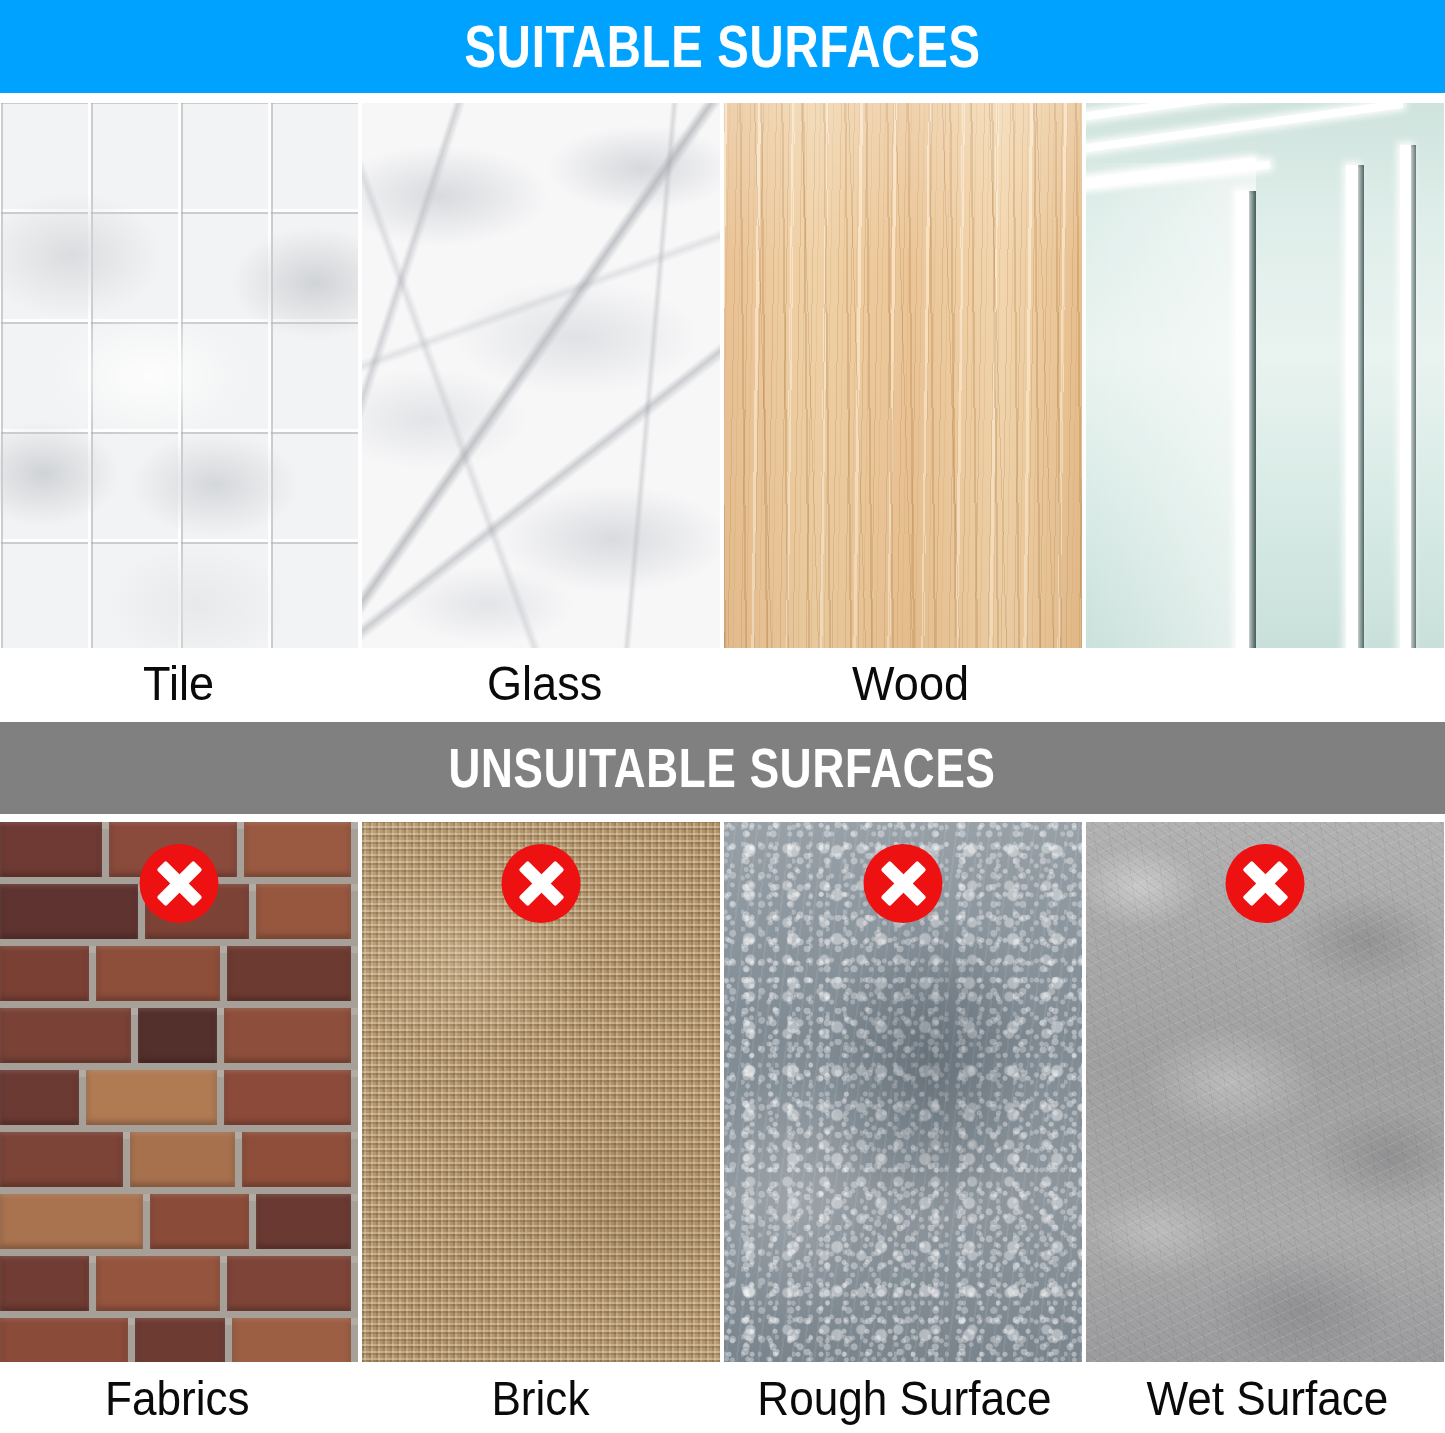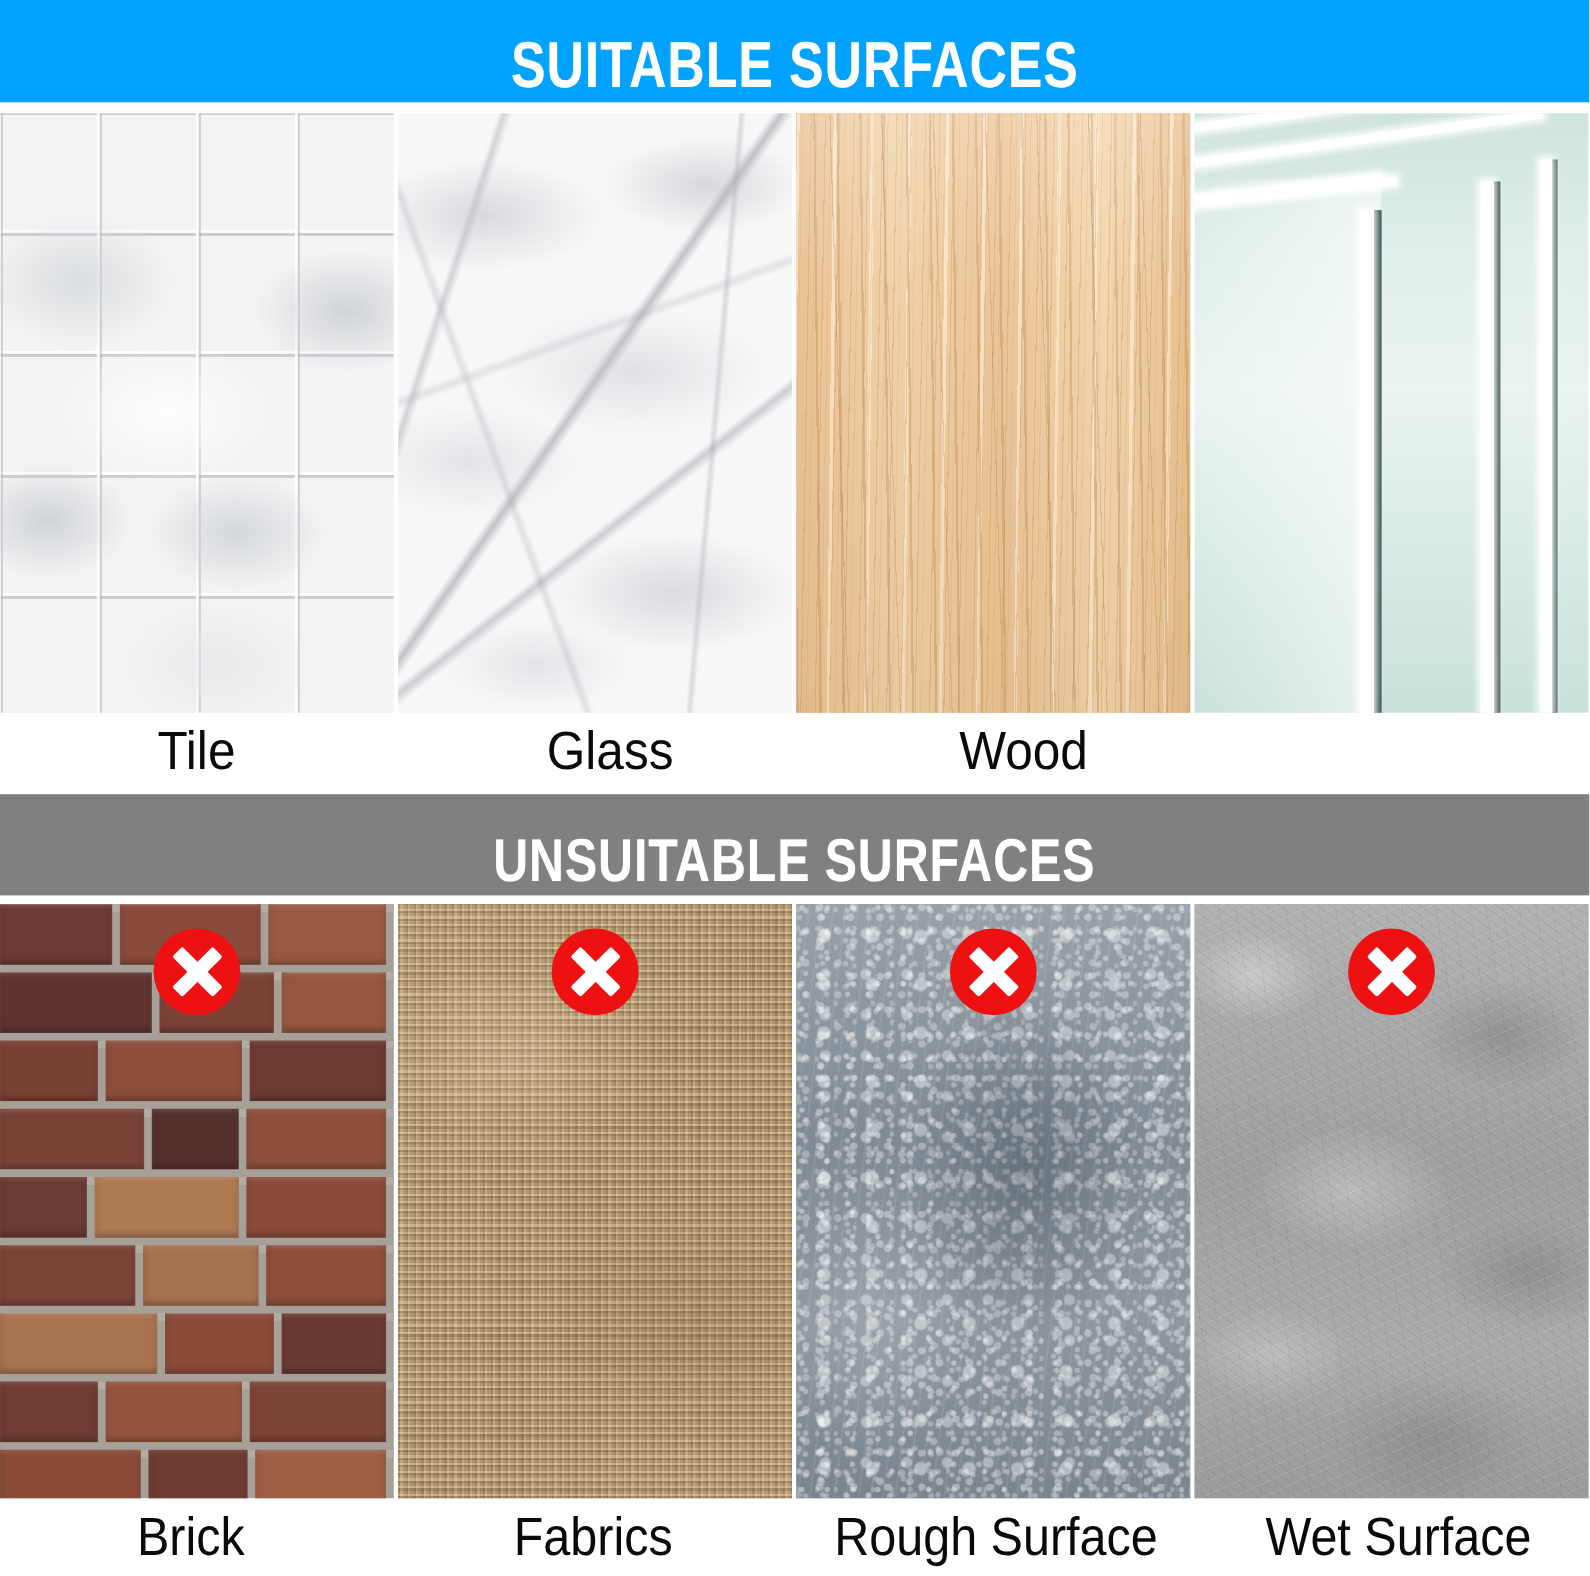--- a/index.html
+++ b/index.html
@@ -7,21 +7,21 @@
     width:1445px;height:1433px;
     background:#ffffff;
     font-family:"Liberation Sans", sans-serif;
     overflow:hidden;
   }
   .sheet{position:relative;width:1445px;height:1433px;background:#fff;}
 
   
   .banner{
     position:absolute;left:0;width:1445px;
-    display:flex;align-items:flex-end;justify-content:center;
+    display:flex;align-items:center;justify-content:center;
     color:#ffffff;
     font-weight:bold;
     font-family:"Liberation Sans", sans-serif;
     letter-spacing:1px;
     text-shadow:0 0 1px rgba(255,255,255,.4);
   }
   .banner-suitable{
     top:0;height:93px;background:#00a2ff;
     font-size:59px;
   }
@@ -37,21 +37,21 @@
   }
 
   
   .row{position:absolute;left:0;width:1445px;display:flex;gap:4px;}
   .row-top{top:103px;height:545px;}
   .row-bottom{top:822px;height:540px;}
 
   .cell{position:relative;width:358px;height:100%;overflow:hidden;}
 
   
-  .labels{position:absolute;left:0;width:1445px;display:flex;gap:18px;}
+  .labels{position:absolute;left:0;width:1445px;display:flex;gap:8px;}
   .labels-top{top:648px;height:70px;}
   .labels-bottom{top:1366px;height:64px;}
   .label{
     width:358px;
     display:flex;align-items:center;justify-content:center;
     color:#0a0a0a;
     font-size:49px;
     font-family:"Liberation Sans", sans-serif;
     white-space:nowrap;
   }
@@ -357,26 +357,26 @@
     <div class="cell tex-rough">
       <div class="x-badge">
           <span class="bar a"></span>
           <span class="bar b"></span>
         </div>
     </div>
   </div>
 
   <div class="labels labels-bottom">
     <div class="label">
+        <span>Fabrics</span>
+      </div>
+    <div class="label">
         <span>Brick</span>
       </div>
     <div class="label">
-        <span>Fabrics</span>
-      </div>
-    <div class="label">
         <span>Rough Surface</span>
       </div>
     <div class="label">
         <span>Wet Surface</span>
       </div>
   </div>
 
 </div>
 
 </body></html>

